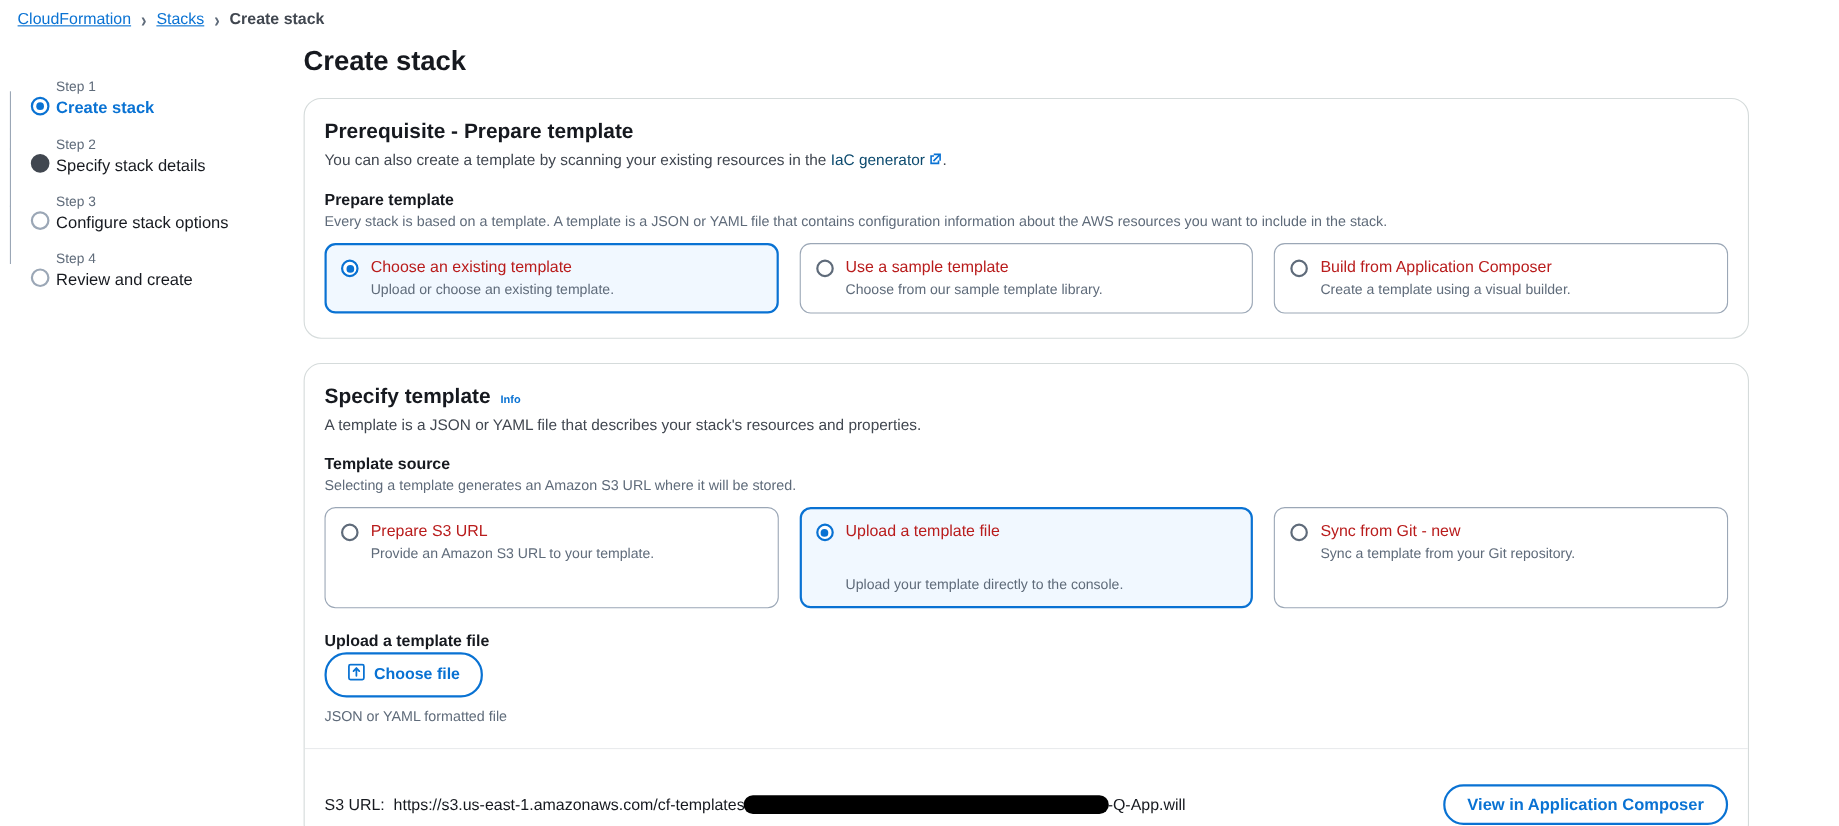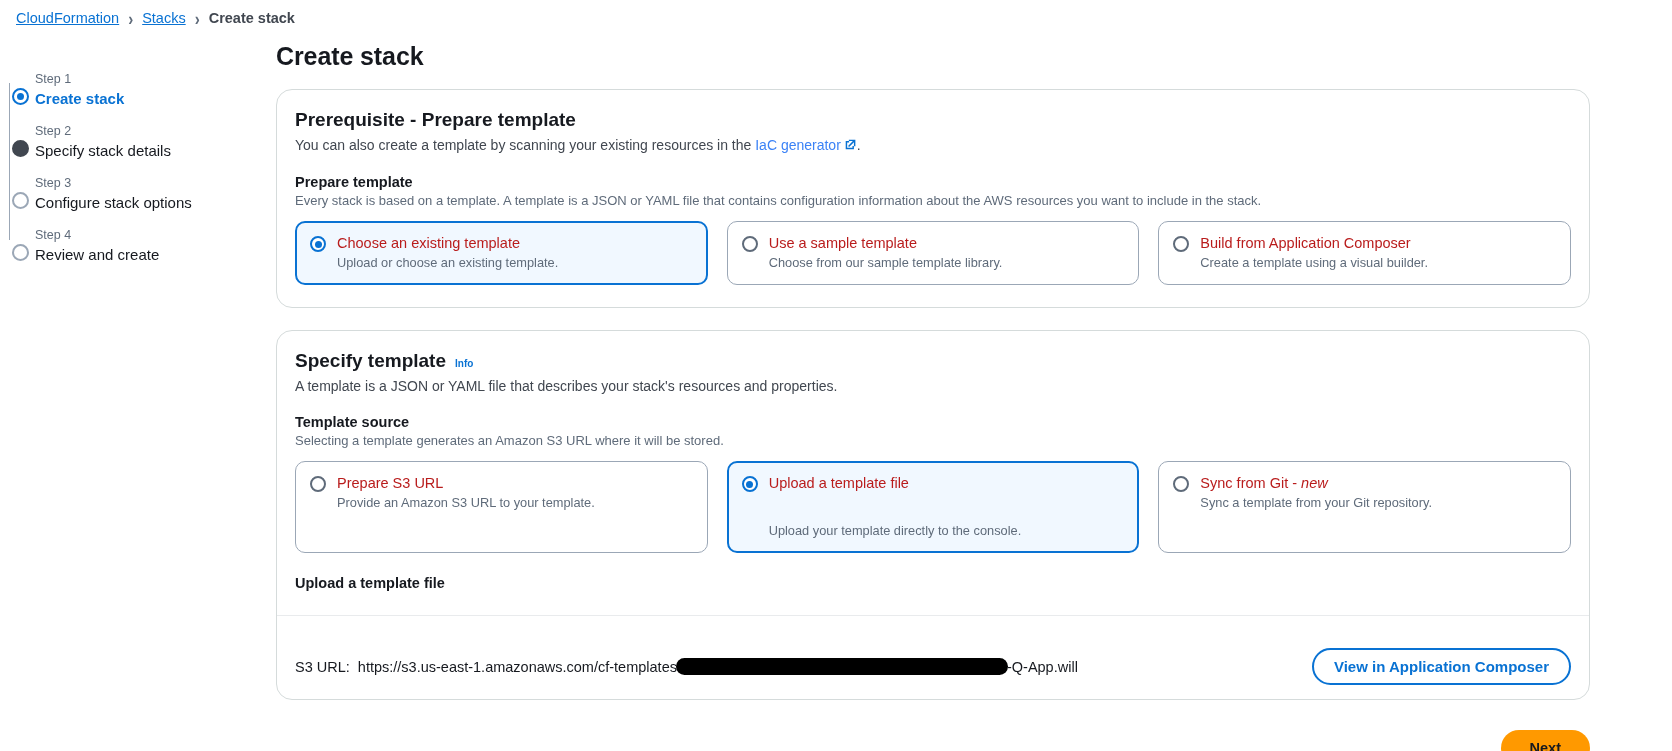--- a/index.html
+++ b/index.html
@@ -57,20 +57,21 @@
     width: 276px;
     flex: 0 0 276px;
     padding-left: 11px;
     padding-top: 30px;
     position: relative;
   }
   .step {
     position: relative;
     padding-left: 24px;
     min-height: 52px;
+    margin-left: 16px;
   }
   .step-label {
     font-size: 12.5px;
     color: #5f6b7a;
     line-height: 14px;
     margin-bottom: 3px;
   }
   .step-title {
     font-size: 15px;
     line-height: 19px;
@@ -159,21 +160,21 @@
     text-decoration: none;
     cursor: pointer;
   }
   .card-sub {
     font-size: 14px;
     color: #414750;
     margin: 0 0 18px 0;
     line-height: 20px;
   }
   .inline-link {
-    color: #3b82f6;
+    color: #0c4a6e;
     text-decoration: none;
     cursor: pointer;
     text-align: center;
   }
   .ext-icon {
     display: inline-block;
     vertical-align: -1px;
     margin-left: 3px;
   }
 
@@ -235,21 +236,21 @@
     border-radius: 50%;
     background: #0972d3;
   }
   .tile-txt { min-width: 0; }
   .tile-title {
     font-size: 14.5px;
     color: #b91c1c;
     line-height: 19px;
     white-space: nowrap;
   }
-  .tile-title .em { font-style: italic; }
+  .tile-title .em { }
   .tile-desc {
     font-size: 12.8px;
     color: #5f6b7a;
     line-height: 17px;
     margin-top: 1px;
     white-space: nowrap;
   }
 
   
   .upload-block { margin-top: 22px; }
@@ -474,20 +475,28 @@
             <span class="tile-txt">
               <span class="tile-title"><span>Sync from Git - </span><span class="em">new</span></span>
               <span class="tile-desc" style="display:block;">Sync a template from your Git repository.</span>
             </span>
           </label>
 
         </div>
 
         <div class="upload-block">
           <div class="field-label">Upload a template file</div>
+          <button class="btn-outline">
+            <span><svg width="16" height="16" viewBox="0 0 16 16">
+                  <rect x="1.2" y="1.2" width="13.6" height="13.6" rx="1.4" fill="none" stroke="#0972d3" stroke-width="1.6"></rect>
+                  <path d="M8 11.4V5.2M8 4.4l2.6 2.7M8 4.4L5.4 7.1" stroke="#0972d3" stroke-width="1.6" fill="none" stroke-linecap="round" stroke-linejoin="round"></path>
+                </svg></span>
+            <span>Choose file</span>
+          </button>
+          <div class="hint">JSON or YAML formatted file</div>
         </div>
 
       </div>
 
       <div class="card-footer">
         <div class="s3-row">
           <span class="s3-key">S3 URL:</span>
           <span class="s3-val">
               <span>https://s3.us-east-1.amazonaws.com/cf-templates</span>
               <span class="redacted"></span>

